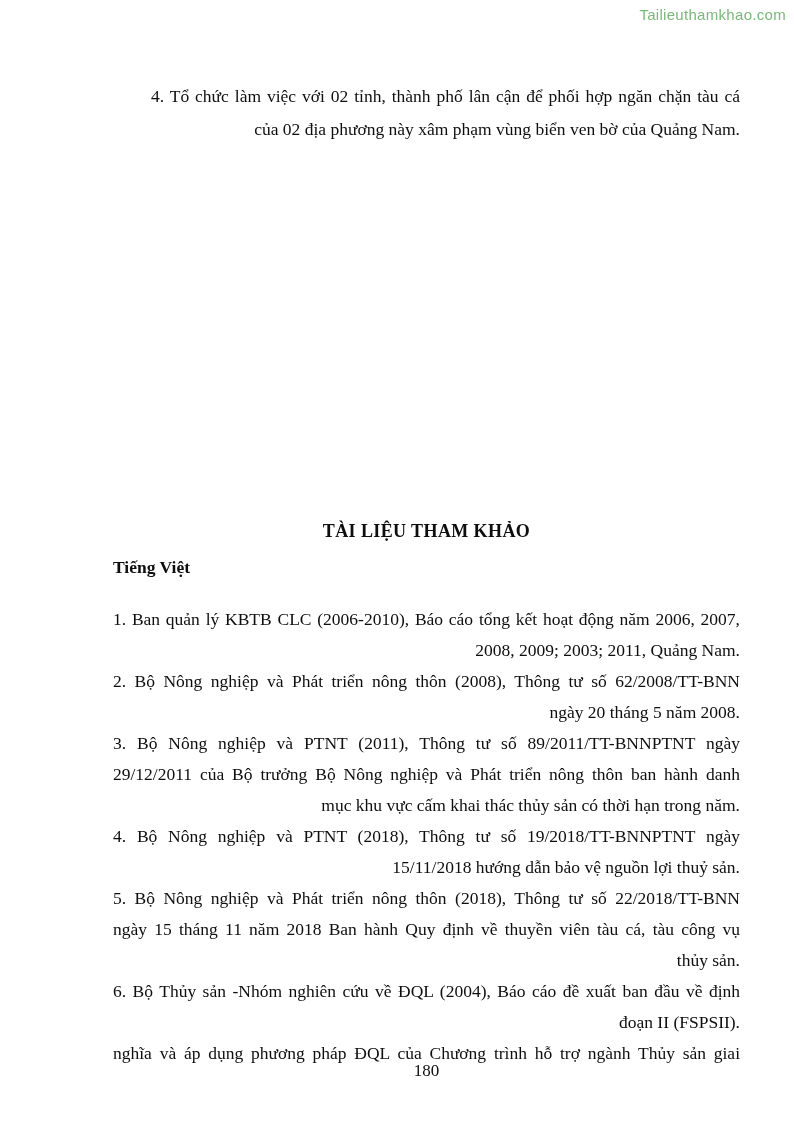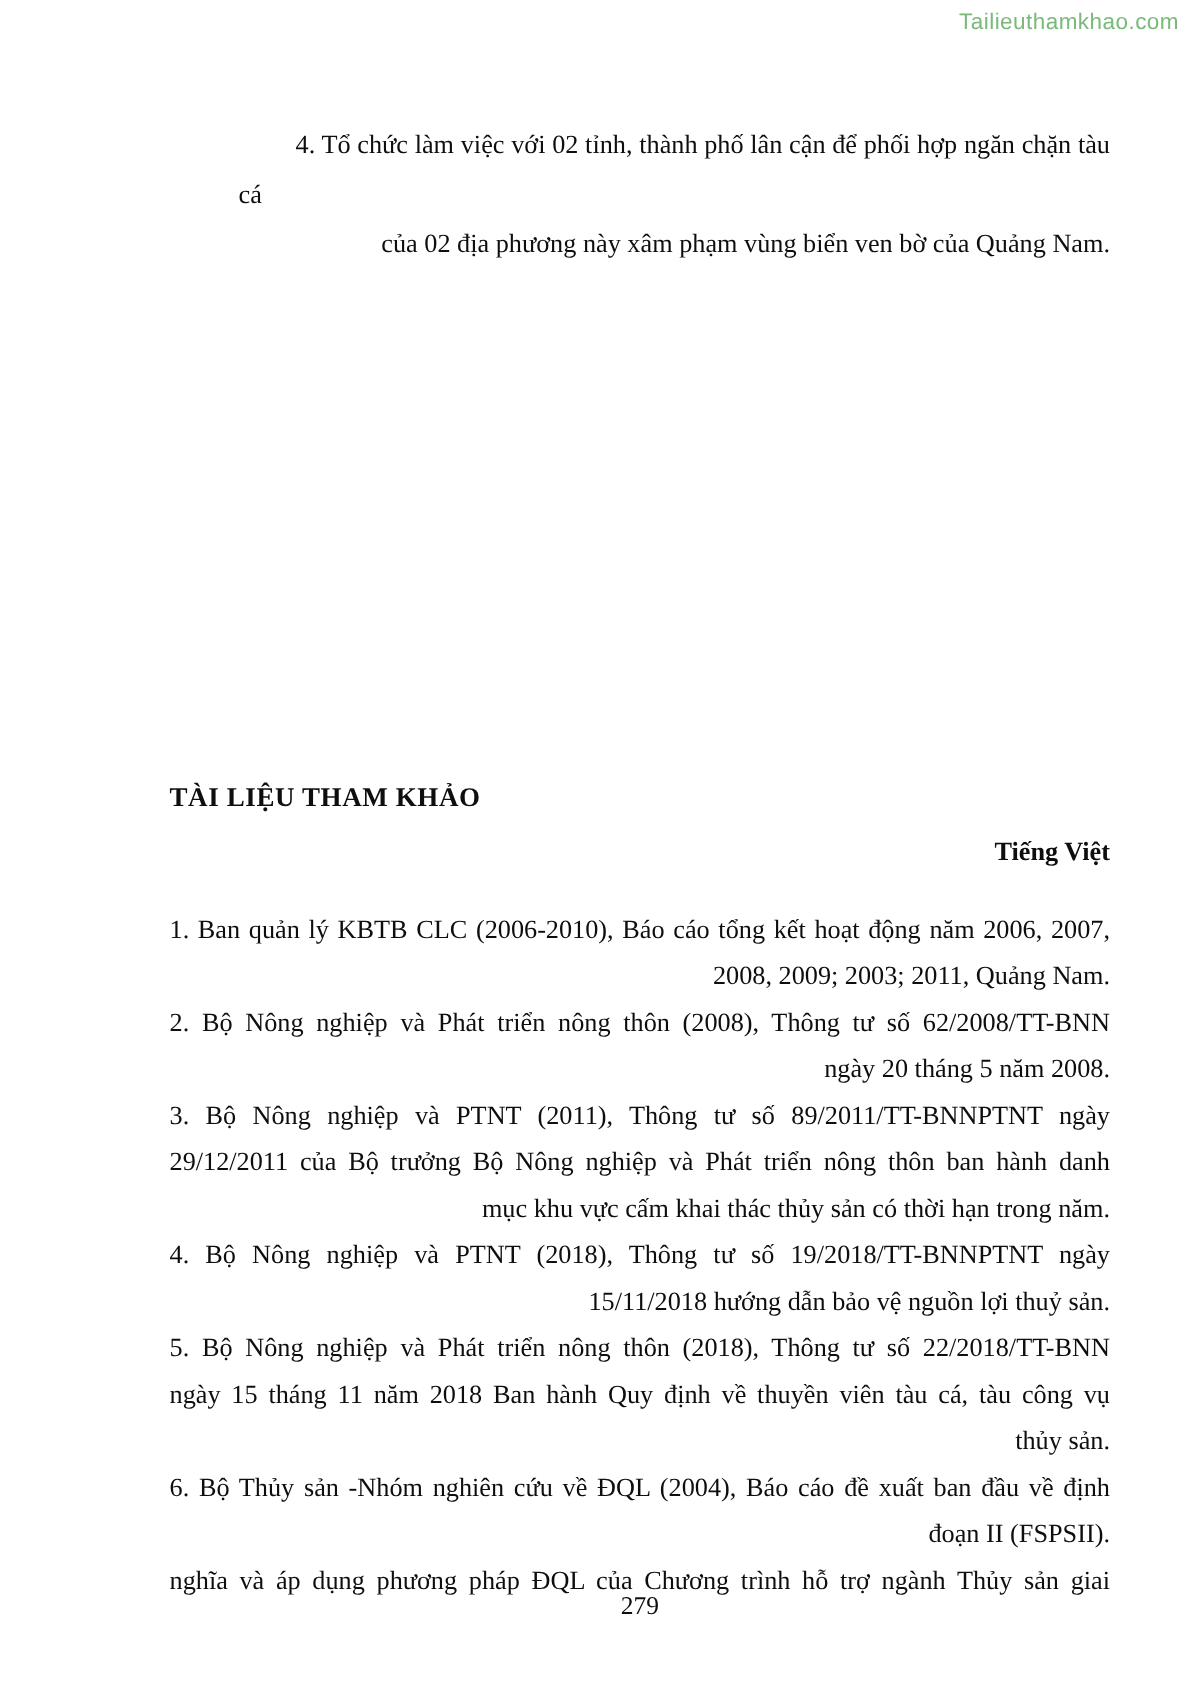--- a/index.html
+++ b/index.html
@@ -27,33 +27,33 @@
   }
   .content-col {
     position: absolute;
     left: 113px;
     width: 627px;
   }
   .closing-paragraph {
     top: 80px;
     font-size: 17.5px;
   }
-  .closing-paragraph .tline { line-height: 33px; margin-left: 46px; }
+  .closing-paragraph .tline { line-height: 33px; }
   .closing-paragraph .tline:first-child { text-indent: 38px; }
   .refs-heading {
     top: 521px;
+    text-align: center;
     font-weight: bold;
     font-size: 18px;
     letter-spacing: 0.4px;
   }
   .lang-label {
     top: 557px;
     font-weight: bold;
     font-size: 17.5px;
-    text-align: right;
   }
   .ref-list {
     top: 604px;
     font-size: 17.5px;
   }
   .tline {
     line-height: 31px;
     text-align: right;
     white-space: normal;
   }
@@ -106,15 +106,15 @@
         <div class="tline just">ngày 15 tháng 11 năm 2018 Ban hành Quy định về thuyền viên tàu cá, tàu công vụ</div>
         <div class="tline">thủy sản.</div>
       </div>
     <div>
         <div class="tline just">6. Bộ Thủy sản -Nhóm nghiên cứu về ĐQL (2004), Báo cáo đề xuất ban đầu về định</div>
         <div class="tline">đoạn II (FSPSII).</div>
         <div class="tline just">nghĩa và áp dụng phương pháp ĐQL của Chương trình hỗ trợ ngành Thủy sản giai</div>
       </div>
   </div>
 
-  <div class="content-col page-number">279</div>
+  <div class="content-col page-number">180</div>
 
 </div>
 
 </body></html>

